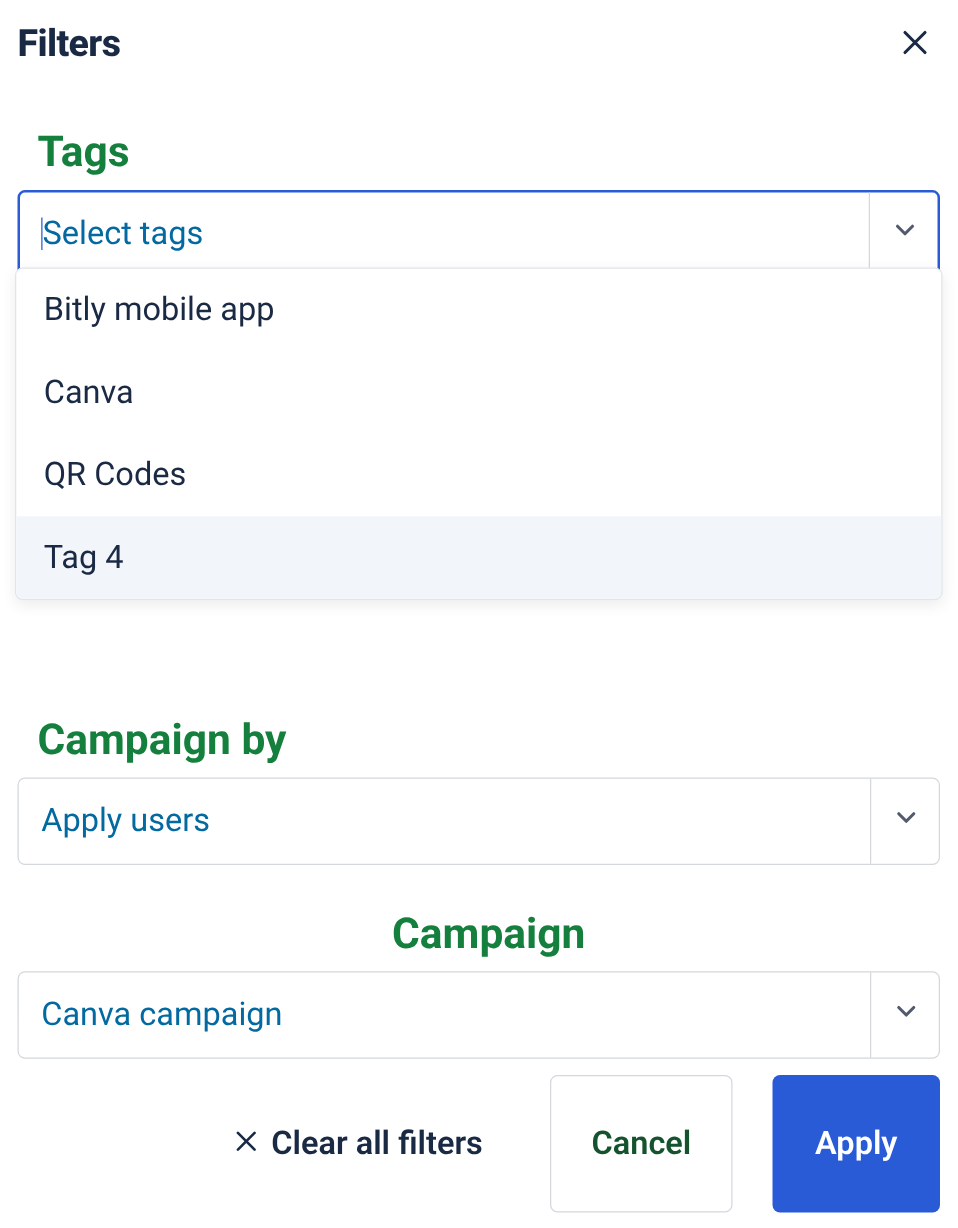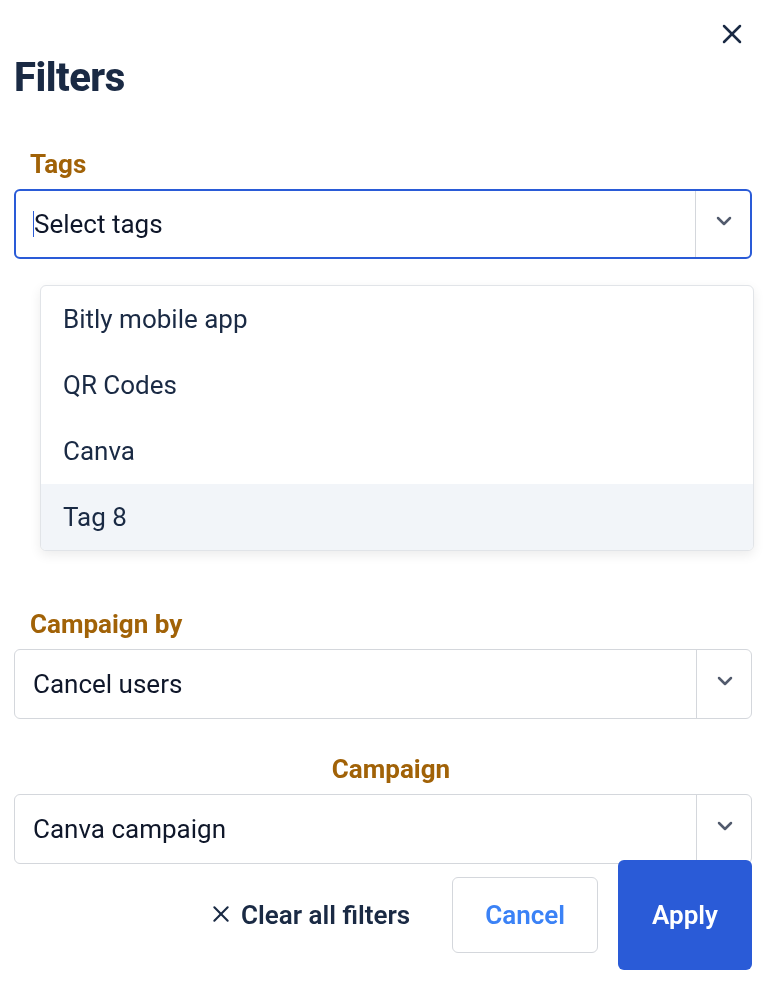--- a/index.html
+++ b/index.html
@@ -15,47 +15,46 @@
       position: relative;
       color: #1a2a44;
     }
     .header {
       display: flex;
       justify-content: space-between;
       align-items: flex-start;
       padding: 18px 18px 0 14px;
     }
     .header h1 {
-      font-size: 40px;
+      font-size: 30px;
       font-weight: 800;
       color: #1a2a44;
       letter-spacing: -0.5px;
-      margin-top: 36px;
     }
     .close-btn {
       cursor: pointer;
       padding: 4px;
       display: flex;
       align-items: center;
       justify-content: center;
       color: #1a2a44;
     }
     .content {
       padding: 0 14px;
     }
     .field-group {
       position: relative;
     }
     .field-group.tags { margin-top: 48px; }
     .field-group.createdby { margin-top: 350px; }
     .field-group.campaign { margin-top: 35px; text-align: center; }
     .field-label {
-      font-size: 26px;
+      font-size: 34px;
       font-weight: 700;
-      color: #a16207;
+      color: #15803d;
       margin-bottom: 10px;
       padding-left: 16px;
     }
     .select-box {
       width: 100%;
       height: 70px;
       border: 1px solid #d4d7dc;
       border-radius: 6px;
       display: flex;
       align-items: center;
@@ -63,21 +62,21 @@
       padding: 0 14px 0 18px;
       background: #ffffff;
       cursor: pointer;
       font-size: 26px;
     }
     .select-box.focused {
       border: 2px solid #2a5bd7;
       height: 70px;
     }
     .select-placeholder {
-      color: #0f172a;
+      color: #0369a1;
       font-size: 26px;
       position: relative;
     }
     .select-placeholder.cursor::before {
       content: "";
       position: absolute;
       left: -1px;
       top: 2px;
       bottom: 2px;
       width: 1px;
@@ -99,40 +98,38 @@
       left: -2px;
       right: -2px;
       background: #ffffff;
       border: 1px solid #e1e4e8;
       border-radius: 6px;
       box-shadow: 0 4px 12px rgba(0,0,0,0.08);
       overflow: hidden;
       z-index: 10;
     }
     .dropdown.tags-dropdown {
-      top: 136px;
-      margin-left: 28px;
+      top: 112px;
     }
     .dropdown-item {
       padding: 18px 22px;
       font-size: 26px;
       color: #1a2a44;
       cursor: pointer;
       font-weight: 400;
     }
     .dropdown-item.highlighted {
       background: #f2f5f9;
     }
     .footer {
       position: absolute;
       bottom: 12px;
       right: 14px;
       display: flex;
-      align-items: center;
-      gap: 20px;
+      gap: 32px;
     }
     .clear-filters {
       display: flex;
       align-items: center;
       gap: 10px;
       font-size: 26px;
       font-weight: 600;
       color: #1a2a44;
       cursor: pointer;
       padding: 12px 22px;
@@ -142,21 +139,21 @@
       font-weight: 600;
       border-radius: 6px;
       padding: 22px 32px;
       cursor: pointer;
       border: none;
       font-family: inherit;
     }
     .btn-cancel {
       background: #ffffff;
       border: 1px solid #d4d7dc;
-      color: #3b82f6;
+      color: #14532d;
     }
     .btn-apply {
       background: #2a5bd7;
       color: #ffffff;
       padding: 40px 34px;
     }
   </style>
 </head>
 <body>
 
@@ -181,30 +178,30 @@
       <div class="select-chevron-wrap">
         <span class="chevron">
           <svg width="24" height="24" viewBox="0 0 24 24" fill="none" stroke="currentColor" stroke-width="2.5" stroke-linecap="round" stroke-linejoin="round">
             <polyline points="6 9 12 15 18 9"></polyline>
           </svg>
         </span>
       </div>
     </div>
     <div class="dropdown tags-dropdown">
       <div class="dropdown-item">Bitly mobile app</div>
+      <div class="dropdown-item">Canva</div>
       <div class="dropdown-item">QR Codes</div>
-      <div class="dropdown-item">Canva</div>
-      <div class="dropdown-item highlighted">Tag 8</div>
+      <div class="dropdown-item highlighted">Tag 4</div>
     </div>
   </div>
 
   <div class="field-group createdby">
     <div class="field-label">Campaign by</div>
     <div class="select-box">
-      <span class="select-placeholder">Cancel users</span>
+      <span class="select-placeholder">Apply users</span>
       <div class="select-chevron-wrap">
         <span class="chevron">
           <svg width="24" height="24" viewBox="0 0 24 24" fill="none" stroke="currentColor" stroke-width="2.5" stroke-linecap="round" stroke-linejoin="round">
             <polyline points="6 9 12 15 18 9"></polyline>
           </svg>
         </span>
       </div>
     </div>
   </div>
 

